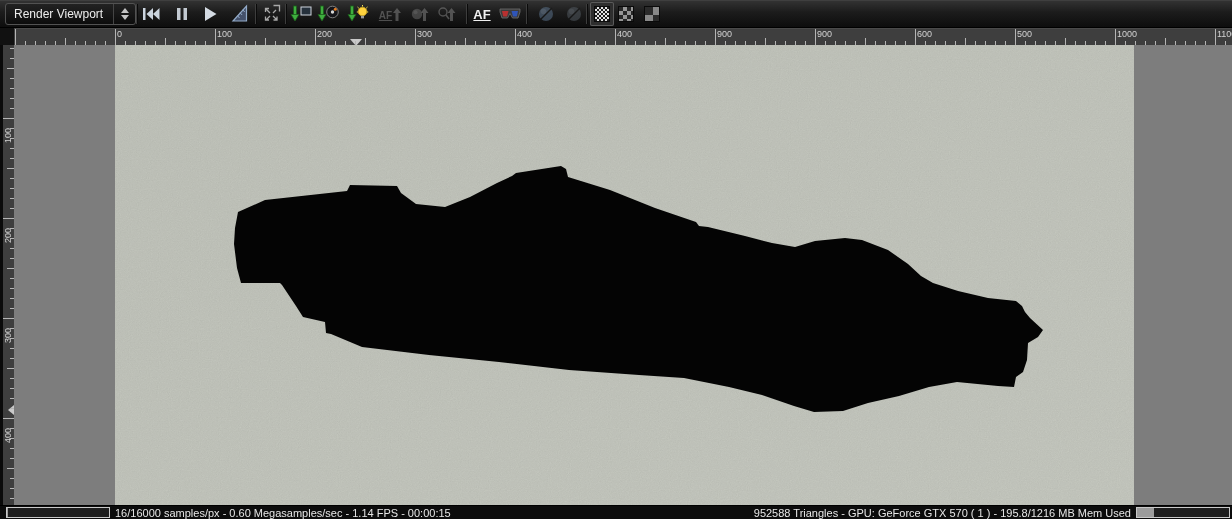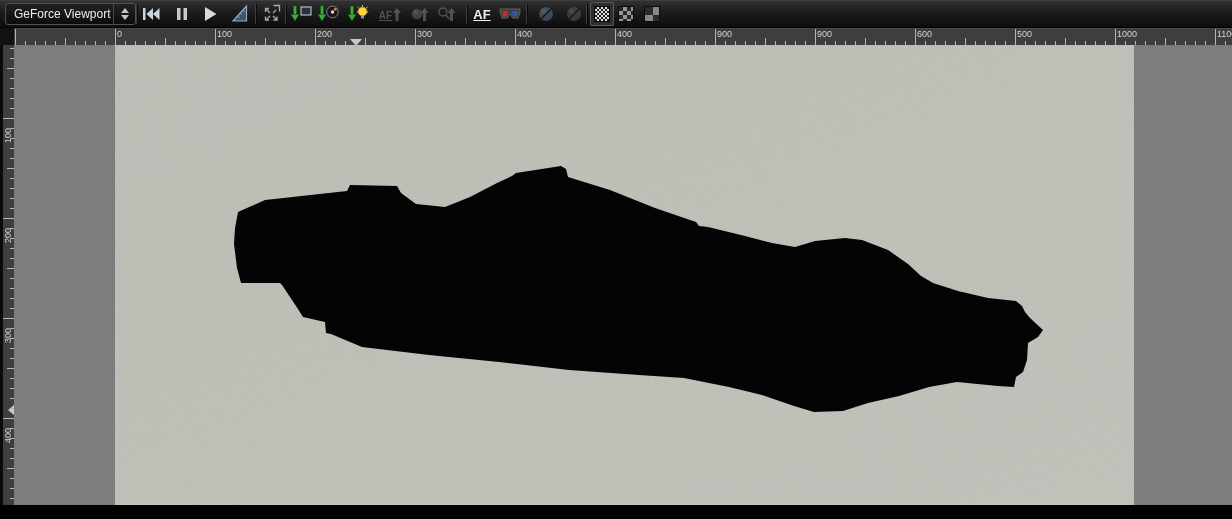--- a/index.html
+++ b/index.html
@@ -63,21 +63,21 @@
   .stat-left{position:absolute;left:115px;top:1px;white-space:nowrap;}
   .stat-right{position:absolute;right:101px;top:1px;white-space:nowrap;}
 </style>
 </head>
 <body>
 
 <div id="app">
 
   <div class="toolbar">
     <div class="dropdown">
-      <span class="dd-label">GeForce Viewport</span>
+      <span class="dd-label">Render Viewport</span>
       <span class="dd-spinner">
           <i class="up"></i>
           <i class="dn"></i>
         </span>
     </div>
     <div class="sep" style="left:136px"></div>
 
     <div class="tbtn" style="left:139px">
       <svg width="18" height="14" viewBox="0 0 18 14">
         <rect x="1" y="1" width="2.5" height="12" fill="#ccd5df"></rect>
@@ -413,14 +413,24 @@
           <feTurbulence type="fractalNoise" baseFrequency="0.9" numOctaves="2" stitchTiles="stitch"></feTurbulence>
           <feColorMatrix type="matrix" values="0 0 0 0 0  0 0 0 0 0  0 0 0 0 0  0.5 0.5 0.5 0 0"></feColorMatrix>
         </filter>
       </defs>
       <rect id="bgRect" x="0" y="0" width="1019" height="460" fill="url(#bgGrad)"></rect>
       <polygon id="carPoly" points="123,167 150,155 232,146 235,140 282,141 286,148 301,159 330,162 355,152 382,138 397,131 401,128 446,121 451,124 453,132 495,145 540,163 581,177 584,181 593,182 630,191 657,198 680,202 700,196 730,193 747,195 773,205 793,219 806,231 818,238 843,246 873,253 901,256 907,261 910,267 915,273 928,285 923,292 913,298 912,315 908,327 901,332 899,342 883,341 842,337 814,342 784,351 753,358 728,366 699,367 679,361 647,350 614,342 569,333 524,330 454,325 384,317 314,310 247,302 216,289 211,288 210,277 188,272 181,261 167,240 165,238 126,238 122,223 119,199 120,183" fill="#050505"></polygon>
       <rect x="0" y="0" width="1019" height="460" filter="url(#noiseF)" opacity="0.07"></rect>
     </svg>
   </div>
 
+  <div class="statusbar">
+    <div class="pbar left">
+        <div class="fill" id="renderFill" style="width: 0.1%;"></div>
+      </div>
+    <span class="stat-left">16/16000 samples/px - 0.60 Megasamples/sec - 1.14 FPS - 00:00:15</span>
+    <span class="stat-right">952588 Triangles - GPU: GeForce GTX 570 ( 1 ) - 195.8/1216 MB Mem Used</span>
+    <div class="pbar right">
+        <div class="fill" id="memFill" style="width: 19%;"></div>
+      </div>
+  </div>
 
 </div>
 
 </body></html>

